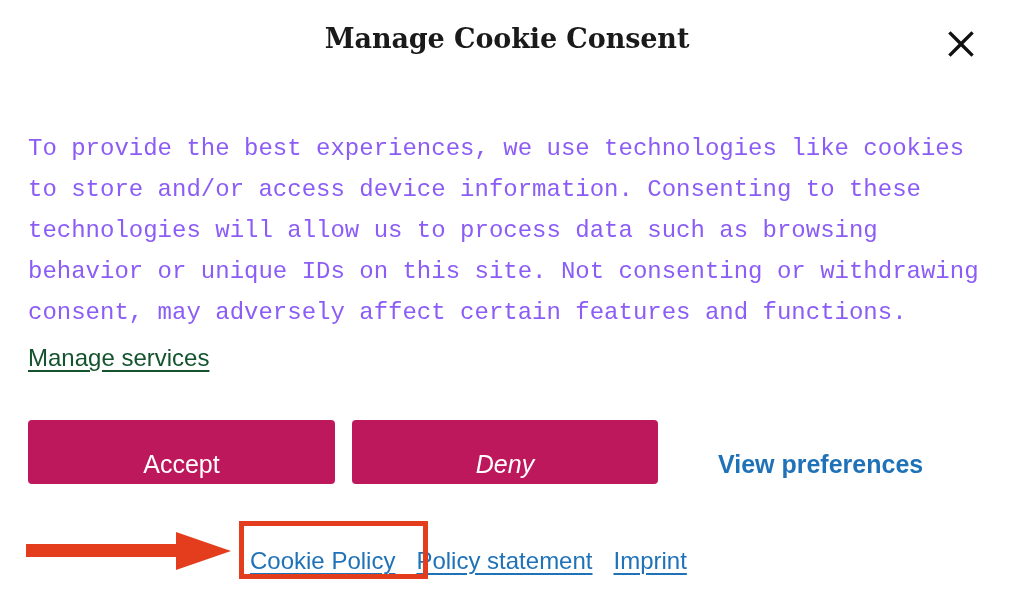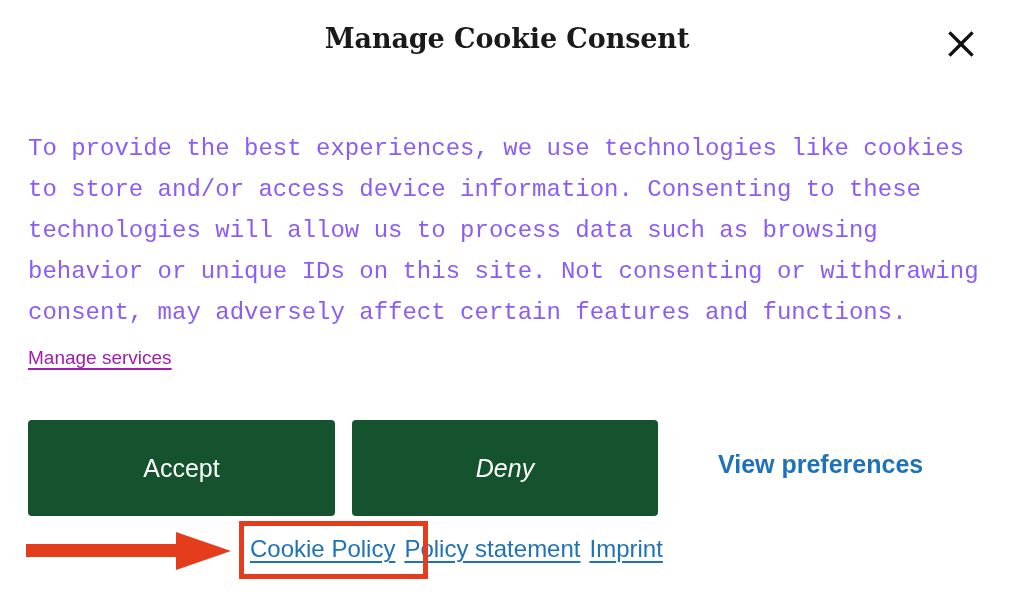--- a/index.html
+++ b/index.html
@@ -75,42 +75,42 @@
     color: #8b5cf6;
     letter-spacing: 0px;
     font-family: Liberation Mono, monospace;
   }
 
   
   .manage-services-link {
     position: absolute;
     left: 28px;
     top: 341px;
-    font-size: 19px;
+    font-size: 24px;
     line-height: 33px;
-    color: #a21caf;
+    color: #14532d;
     text-decoration: underline;
     text-underline-offset: 4px;
     text-decoration-thickness: 2px;
     cursor: pointer;
   }
 
   
   .actions-row {
     position: absolute;
     left: 28px;
     top: 420px;
     width: 960px;
     height: 90px;
   }
   .consent-button {
     position: absolute;
     top: 0;
-    height: 96px;
-    background: #14532d;
+    height: 64px;
+    background: #be185d;
     border: 0;
     border-radius: 4px;
     color: #ffffff;
     font-family: "Liberation Sans", sans-serif;
     font-size: 25px;
     line-height: 88px;
     text-align: center;
     padding: 0;
     cursor: pointer;
   }
@@ -127,25 +127,25 @@
     text-decoration: none;
     cursor: pointer;
     white-space: nowrap;
     font-weight: bold;
   }
 
   
   .footer-links {
     position: absolute;
     left: 250px;
-    top: 532px;
+    top: 544px;
     height: 36px;
     display: flex;
     align-items: baseline;
-    gap: 9px;
+    gap: 21px;
   }
   .footer-link {
     font-size: 24px;
     line-height: 33px;
     color: #1f72b8;
     text-decoration: underline;
     text-underline-offset: 4px;
     text-decoration-thickness: 2px;
     white-space: nowrap;
     cursor: pointer;

